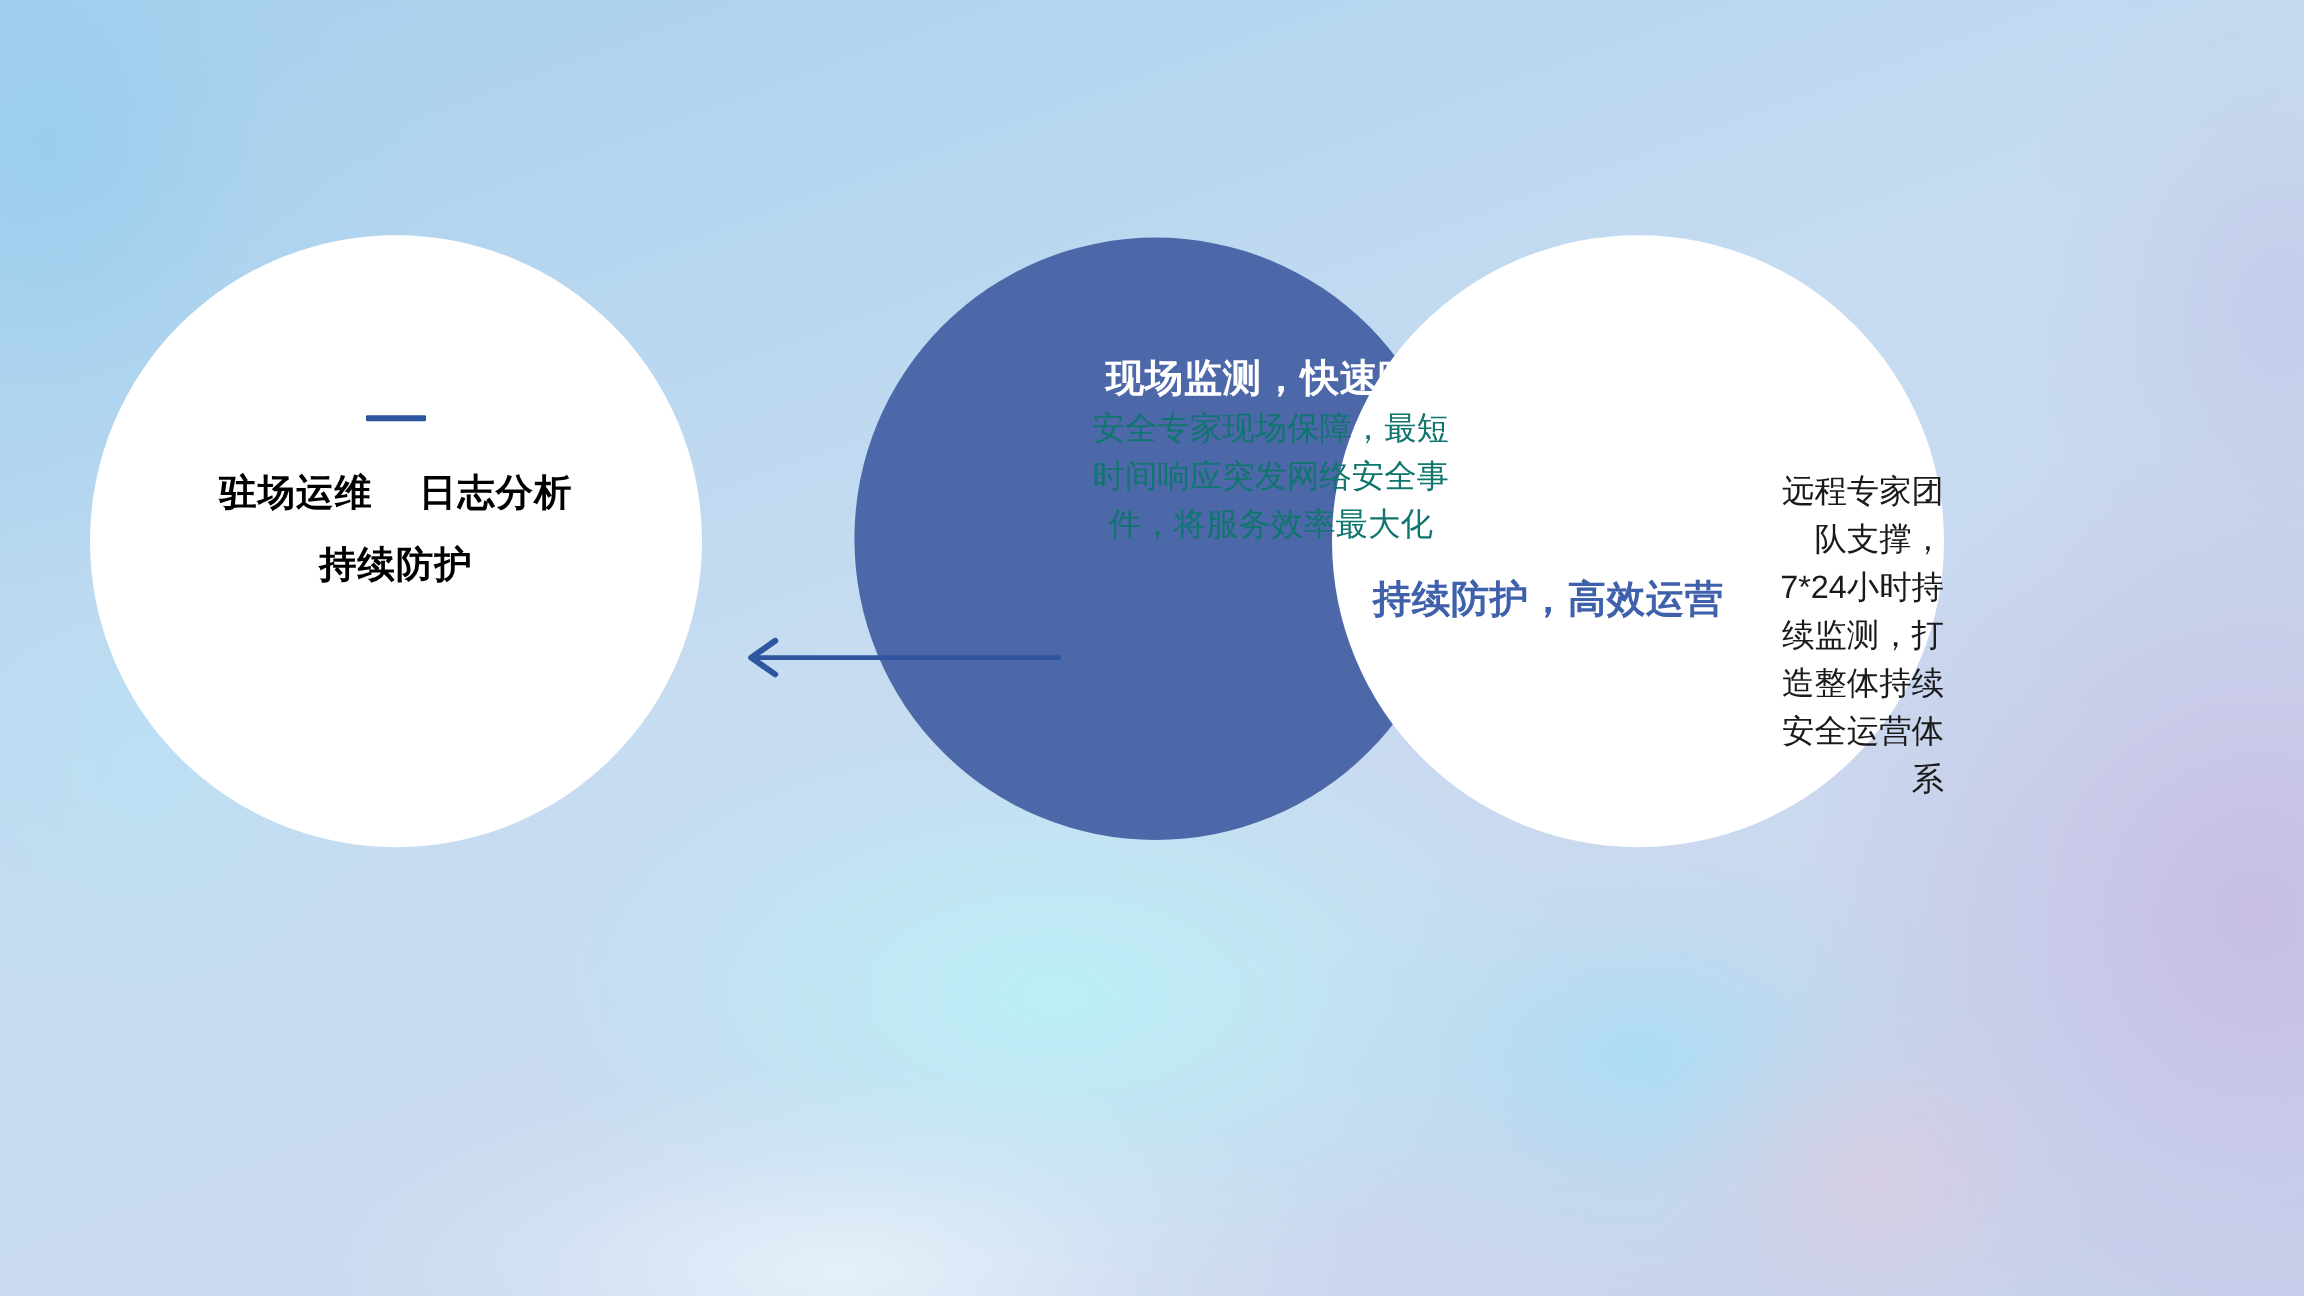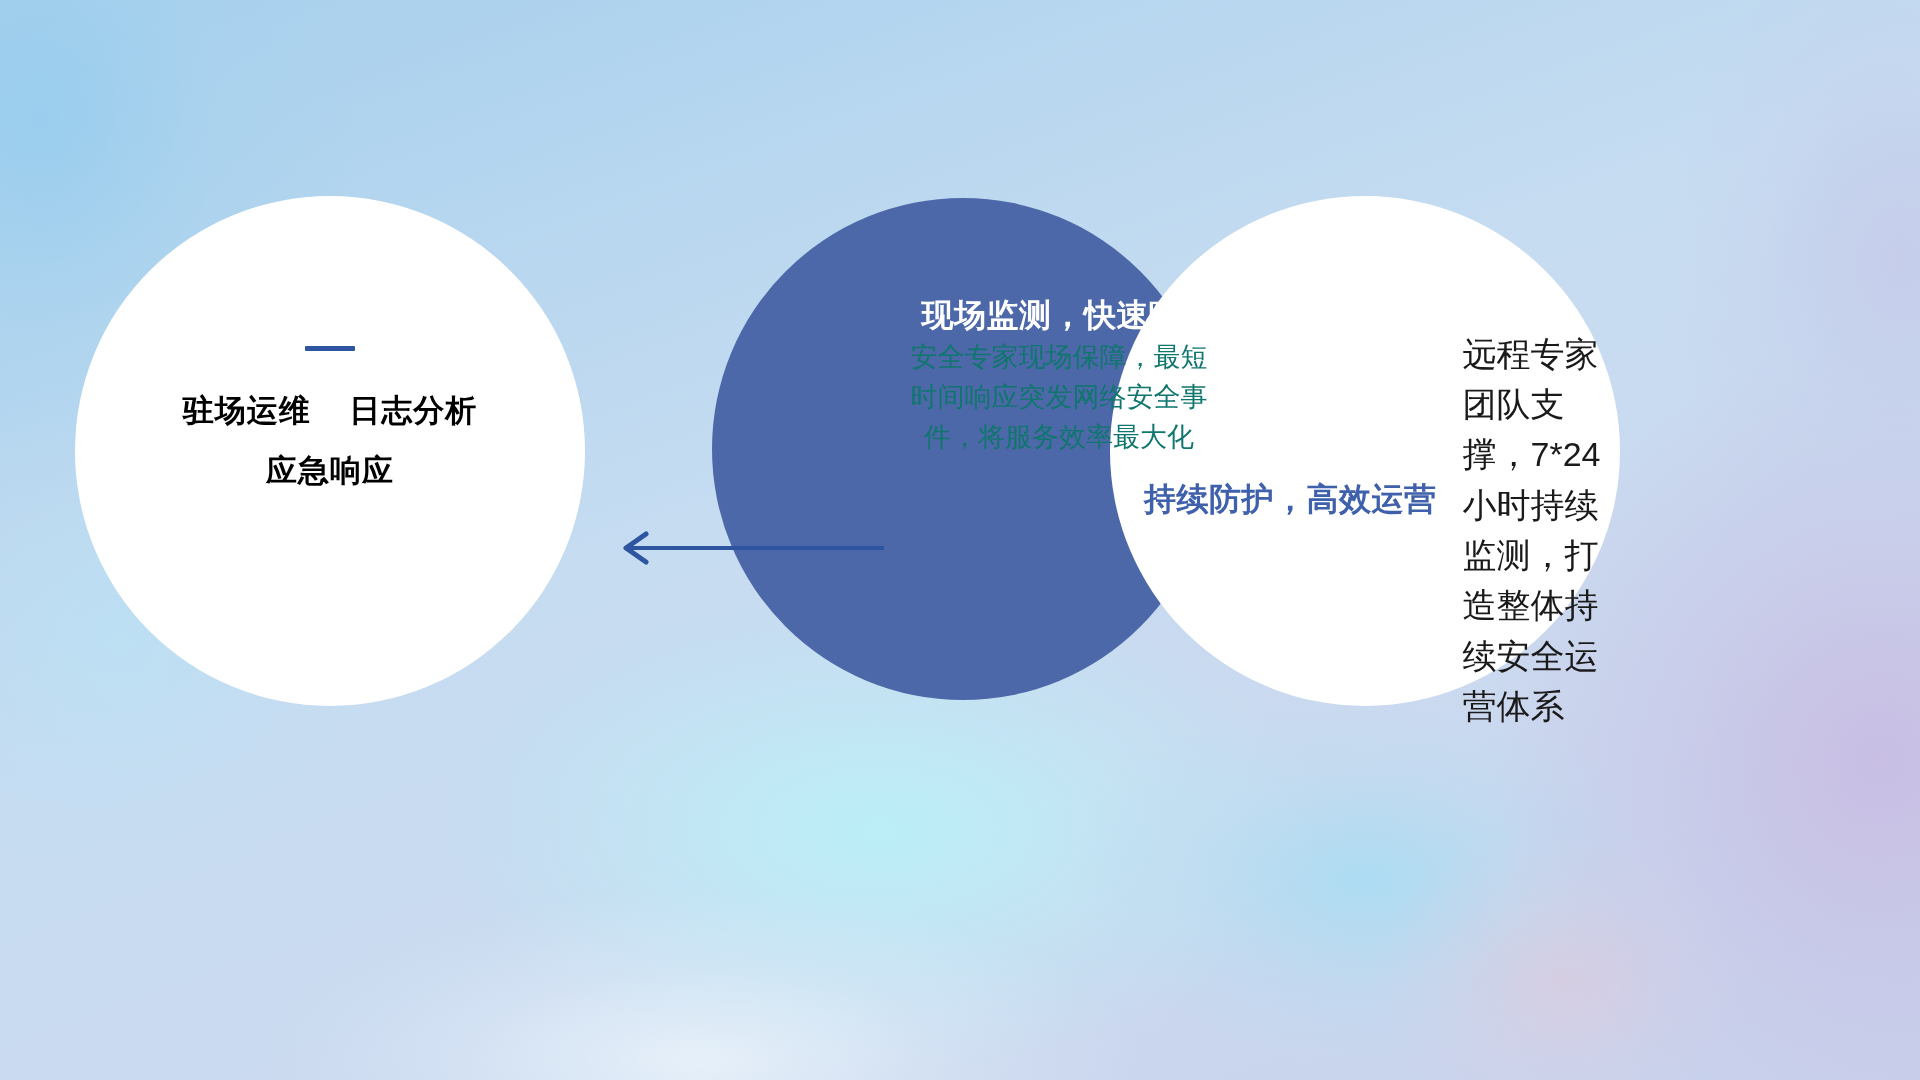--- a/index.html
+++ b/index.html
@@ -177,23 +177,23 @@
   #right-title {
     color: #3f60ab;
     font-weight: bold;
     font-size: 32px;
     letter-spacing: 0.5px;
     white-space: nowrap;
     margin-left: 34px;
   }
   #right-body {
     color: #1a1a1a;
-    font-size: 34px;
+    font-size: 27px;
     line-height: 1.48;
-    text-align: left;
+    text-align: right;
     width: 400px;
     margin-top: 60px;
     margin-left: 26px;
   }
 
   
   #arrow {
     position: absolute;
     left: 612px;
     top: 530px;
@@ -217,21 +217,21 @@
   <div class="bg-layer bg-glow-white"></div>
   <div class="bg-layer bg-glow-pink"></div>
 
   <div class="circle" id="circle-left"></div>
   <div class="circle" id="circle-middle"></div>
   <div class="circle" id="circle-right"></div>
 
   <div id="left-content">
     <div id="left-dash"></div>
     <div class="left-line">驻场运维    日志分析</div>
-    <div class="left-line">应急响应</div>
+    <div class="left-line">持续防护</div>
   </div>
 
   <div id="arrow">
     <svg width="272" height="36" viewBox="0 0 272 36" xmlns="http://www.w3.org/2000/svg">
       <line x1="16" y1="18" x2="272" y2="18" stroke="#2d55a0" stroke-width="4"></line>
       <polyline points="34,4 14,18 34,32" fill="none" stroke="#2d55a0" stroke-width="5" stroke-linecap="round" stroke-linejoin="round"></polyline>
     </svg>
   </div>
 
   <div id="middle-content">

